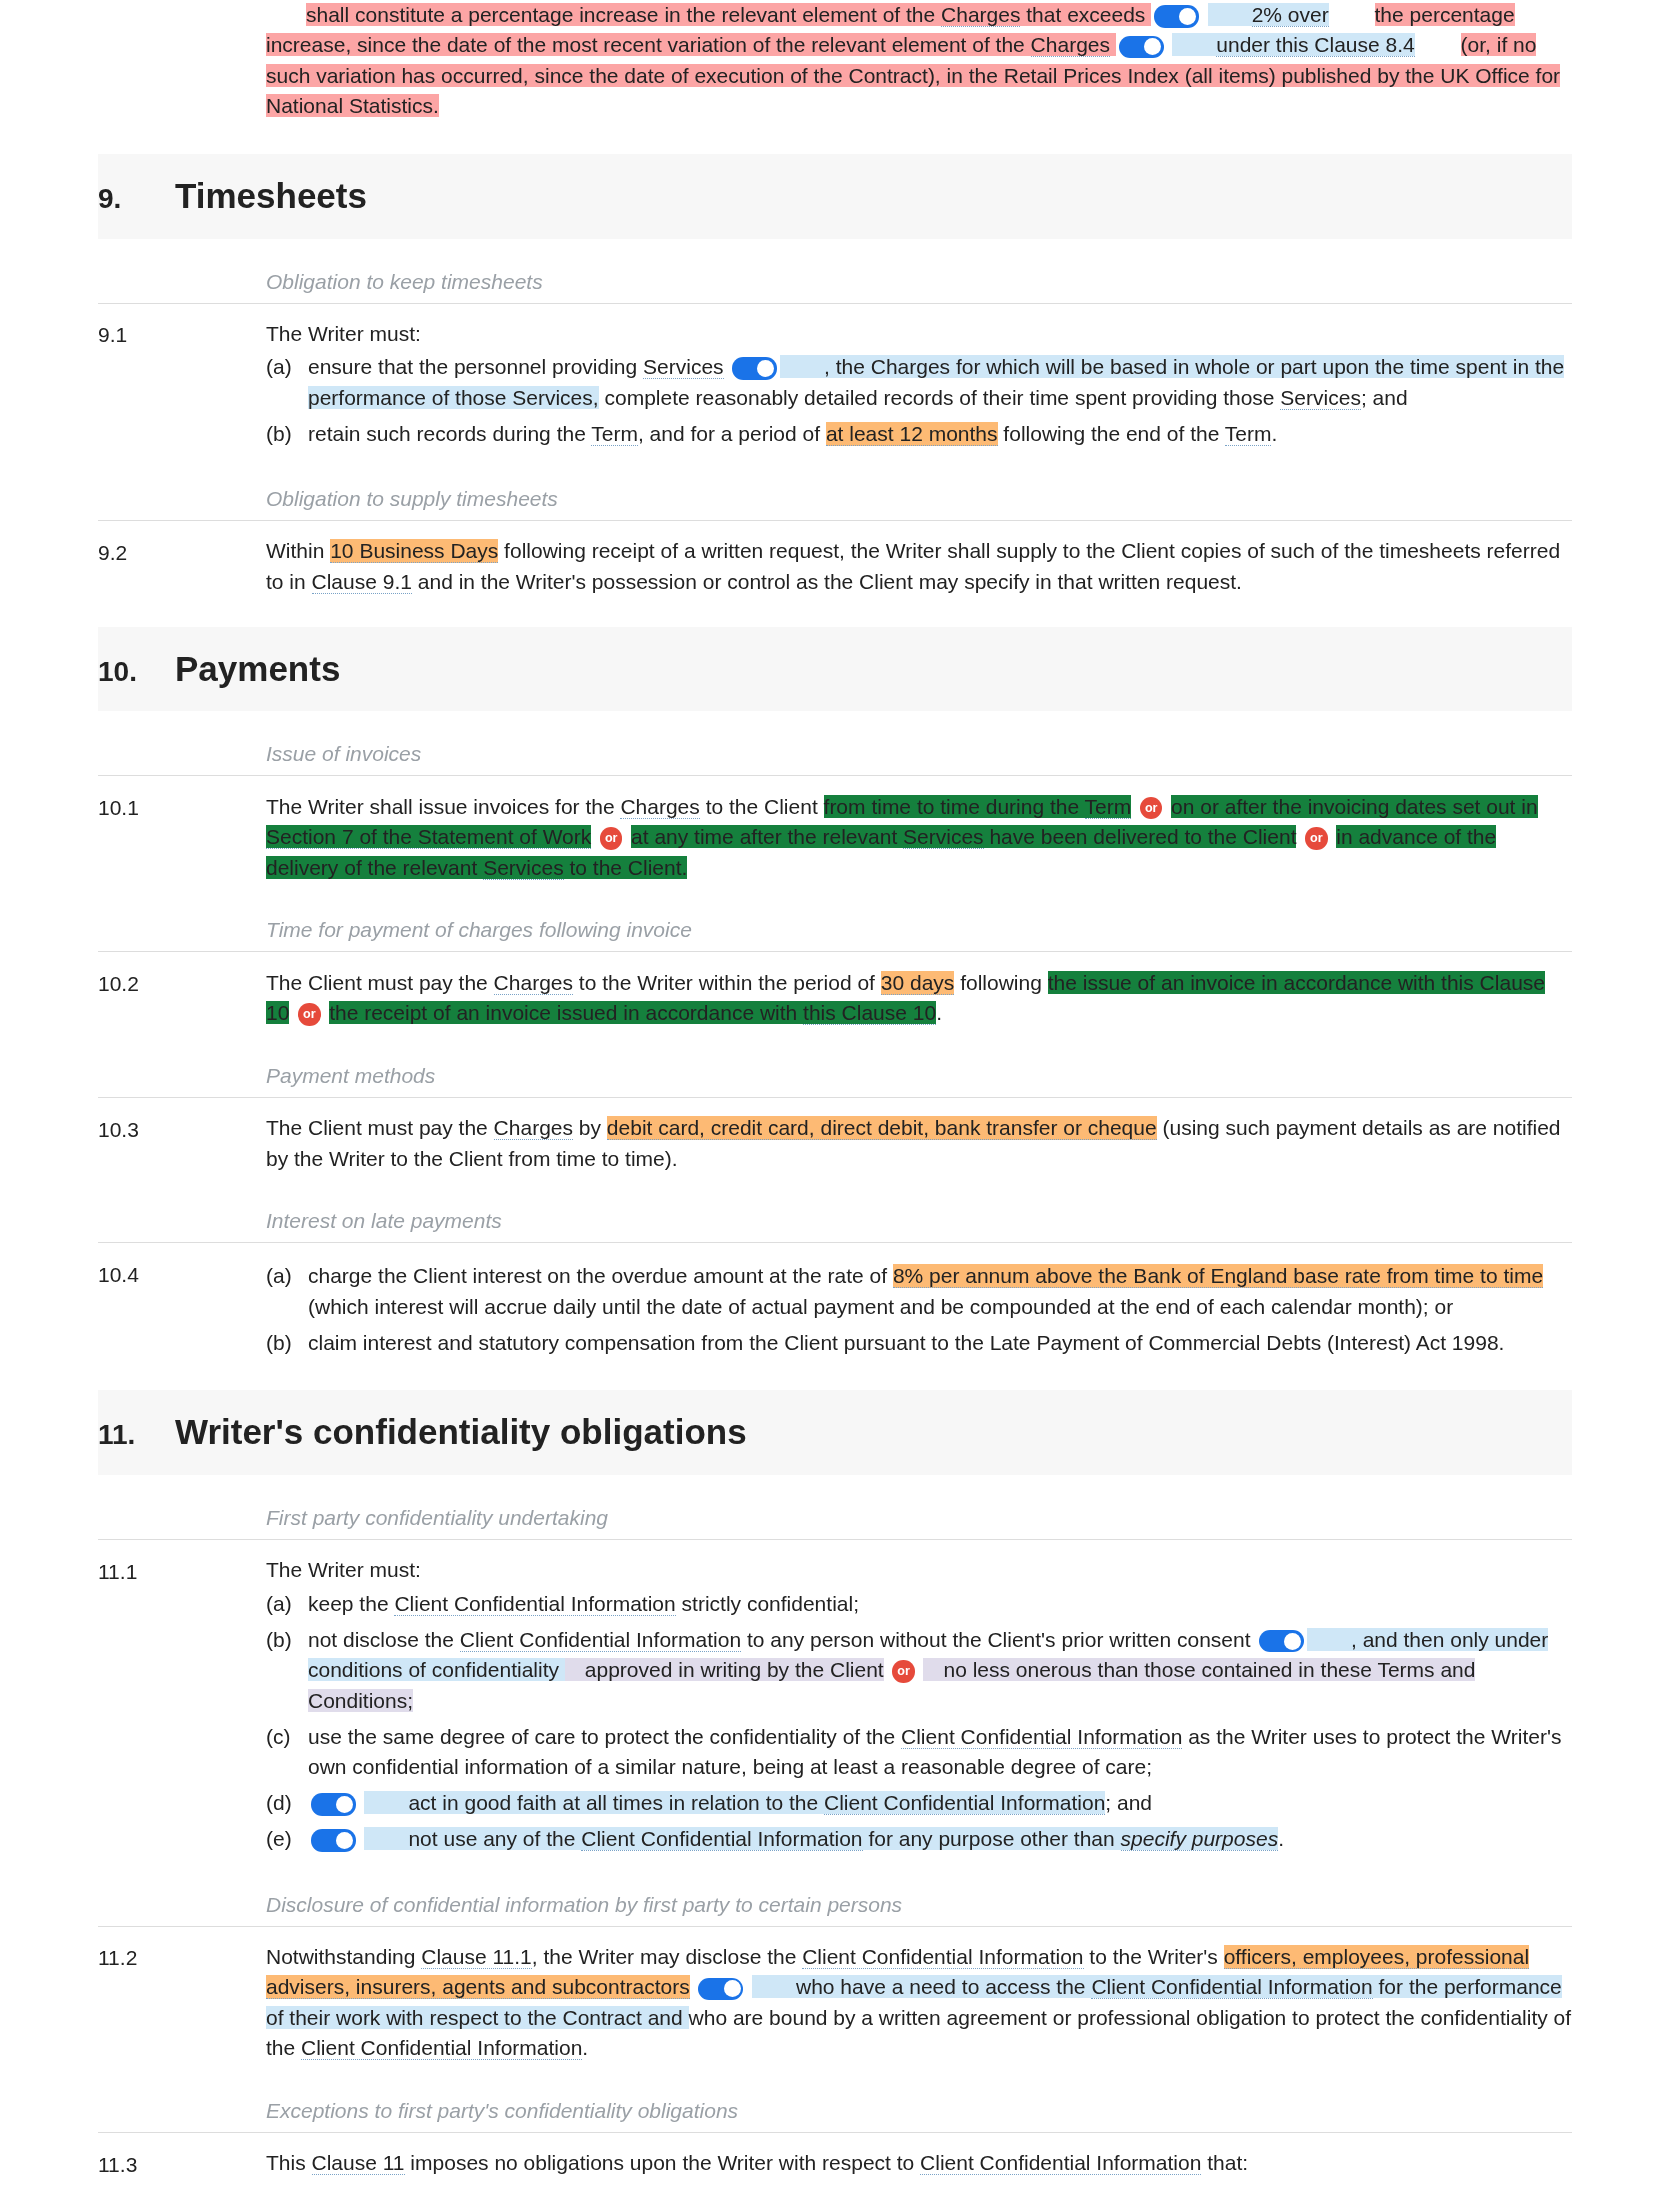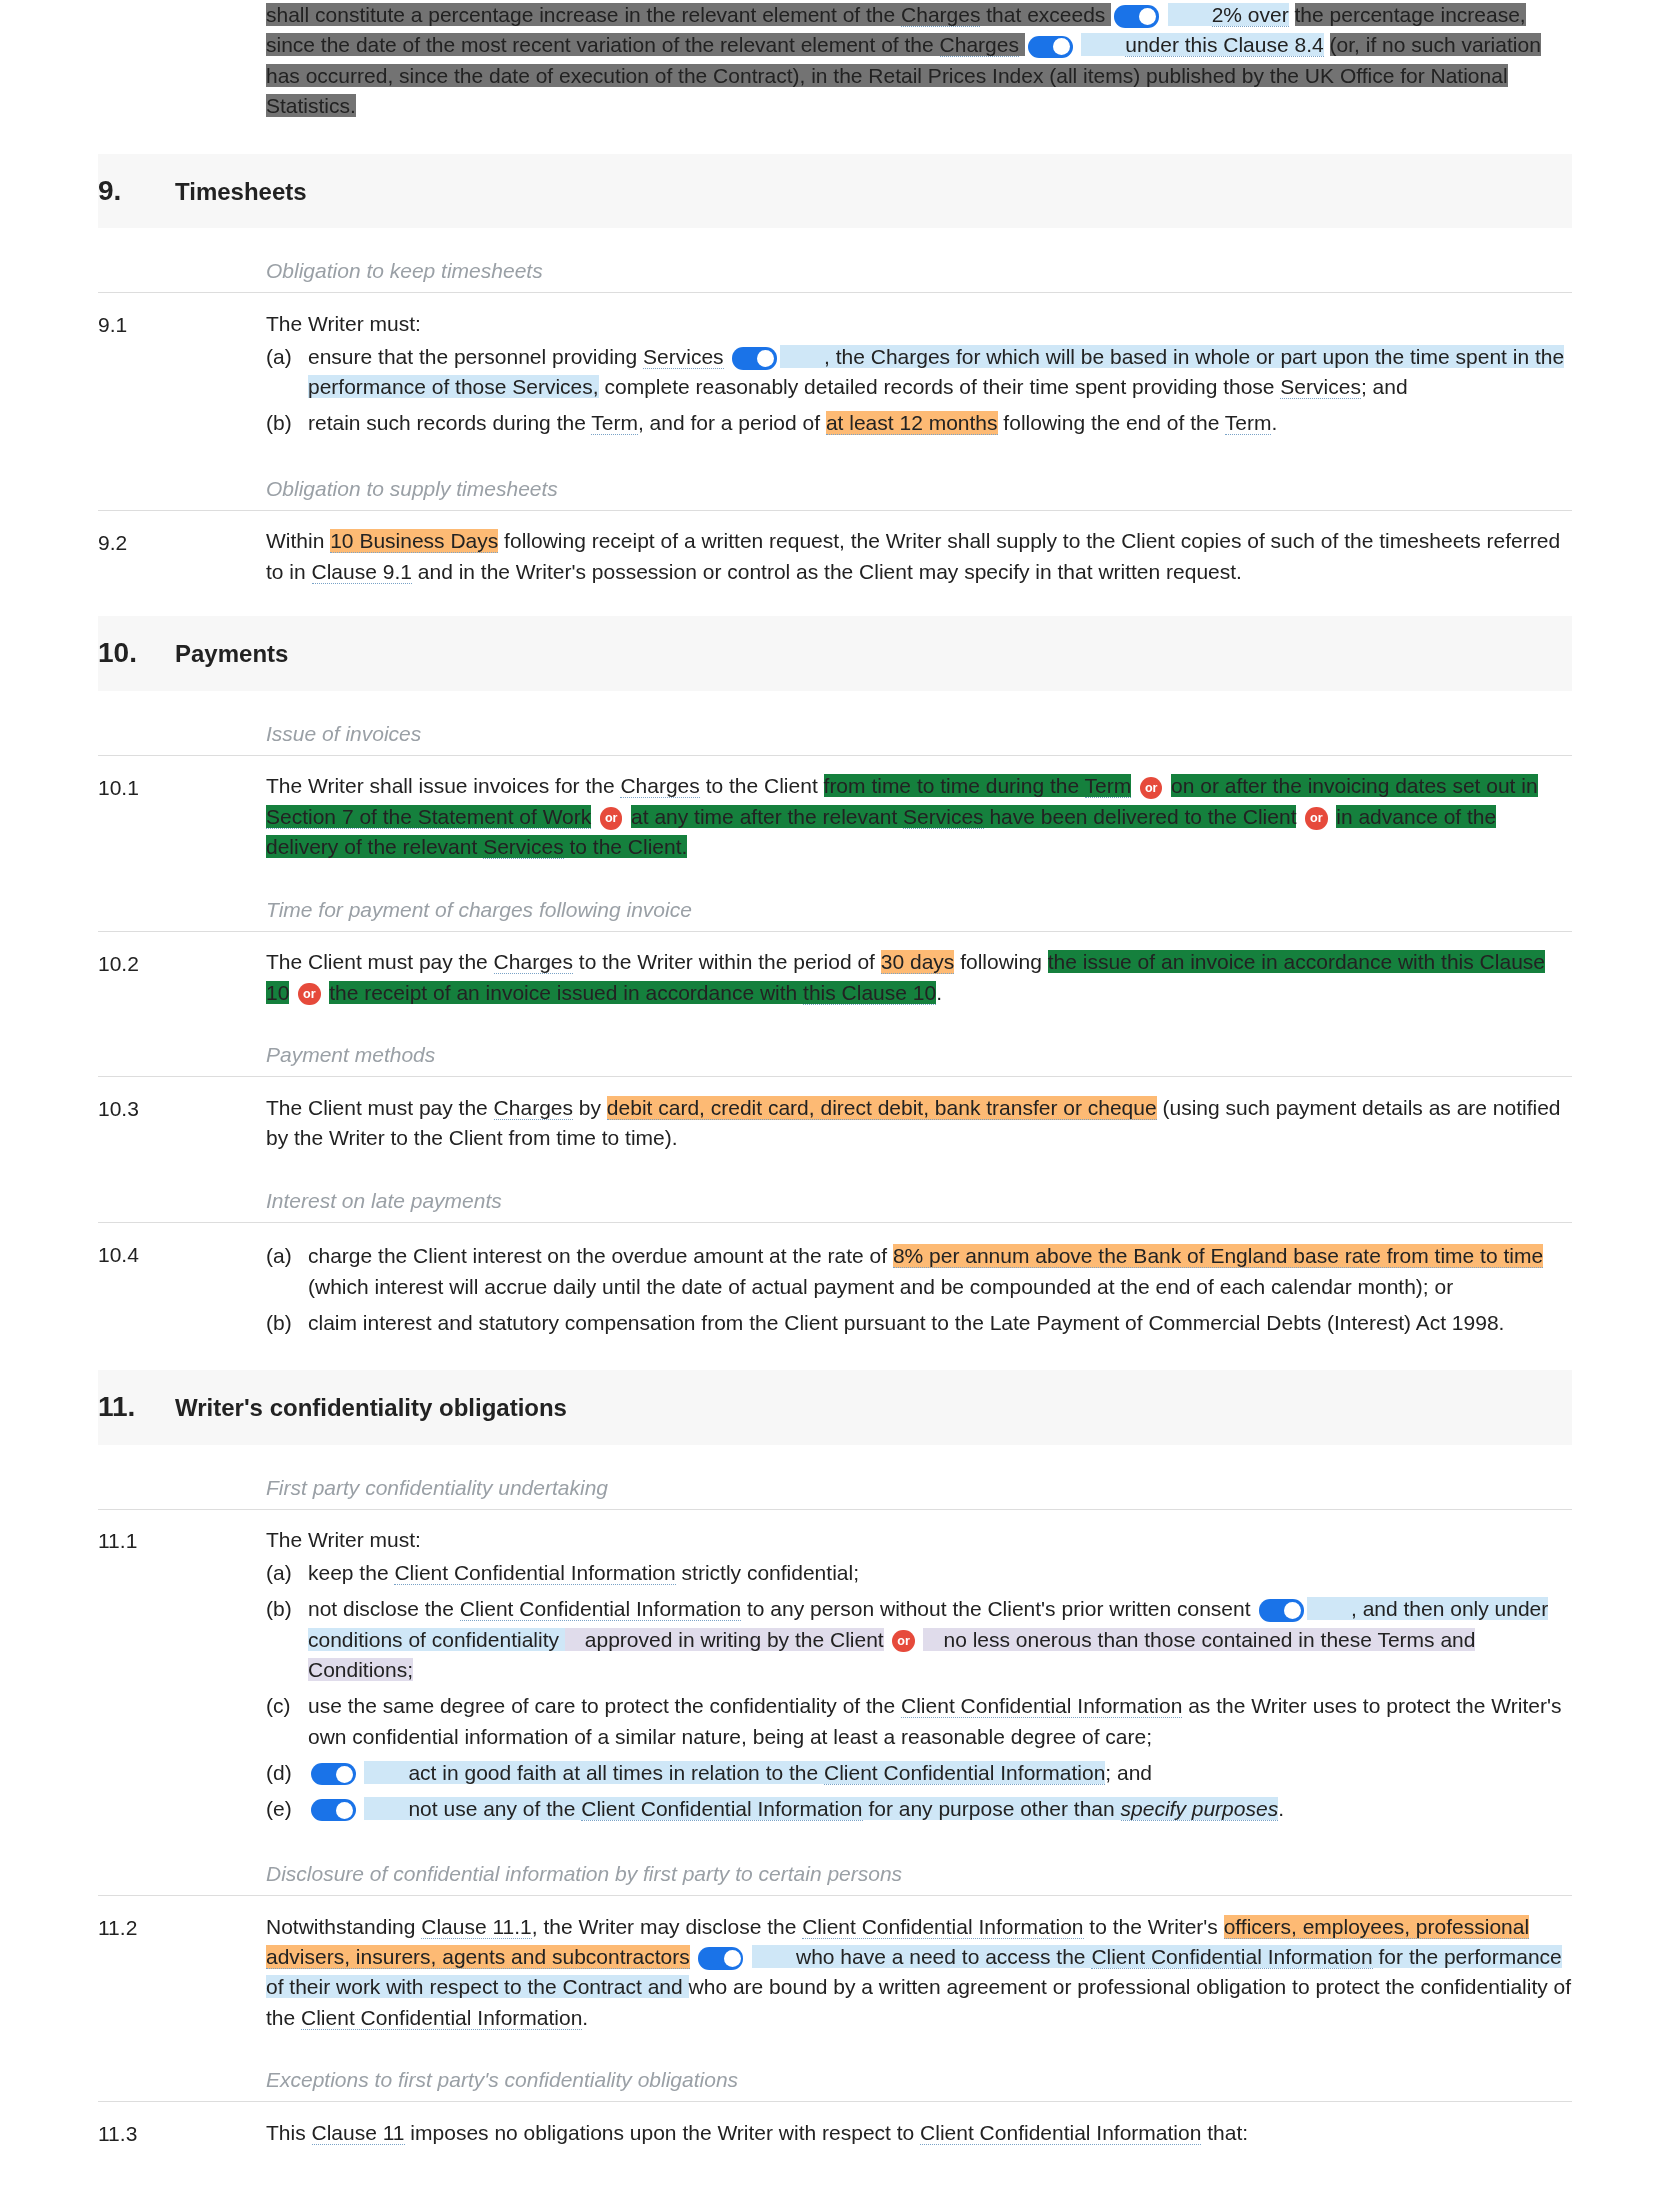--- a/index.html
+++ b/index.html
@@ -23,21 +23,21 @@
     align-items: baseline;
   }
   .section-heading .num {
     width: 77px;
     flex-shrink: 0;
     font-size: 28px;
     font-weight: 600;
     color: #222;
   }
   .section-heading .title {
-    font-size: 24px;
+    font-size: 35px;
     font-weight: 600;
     color: #222;
   }
   .sub-caption {
     font-style: italic;
     color: #9aa0a6;
     padding: 21px 0 5.6px 168px;
     border-bottom: 0.7px solid #ddd;
     font-size: 21px;
     margin-top: 7px;
@@ -69,21 +69,22 @@
   .sub .letter {
     width: 42px;
     flex-shrink: 0;
   }
   .sub .stxt { flex: 1; }
   .hl-blue {
     background: #cfe7f7;
     padding-left: 44px;
   }
   .hl-green {
-    background: #737373;
+    background: #fca5a5;
+    margin-left: 40px;
   }
   .hl-yellow {
     background: #fdba74;
   }
   .hl-pink {
     background: #15803d;
   }
   .hl-purple {
     background: #e0dceb;
     padding-left: 20px;

